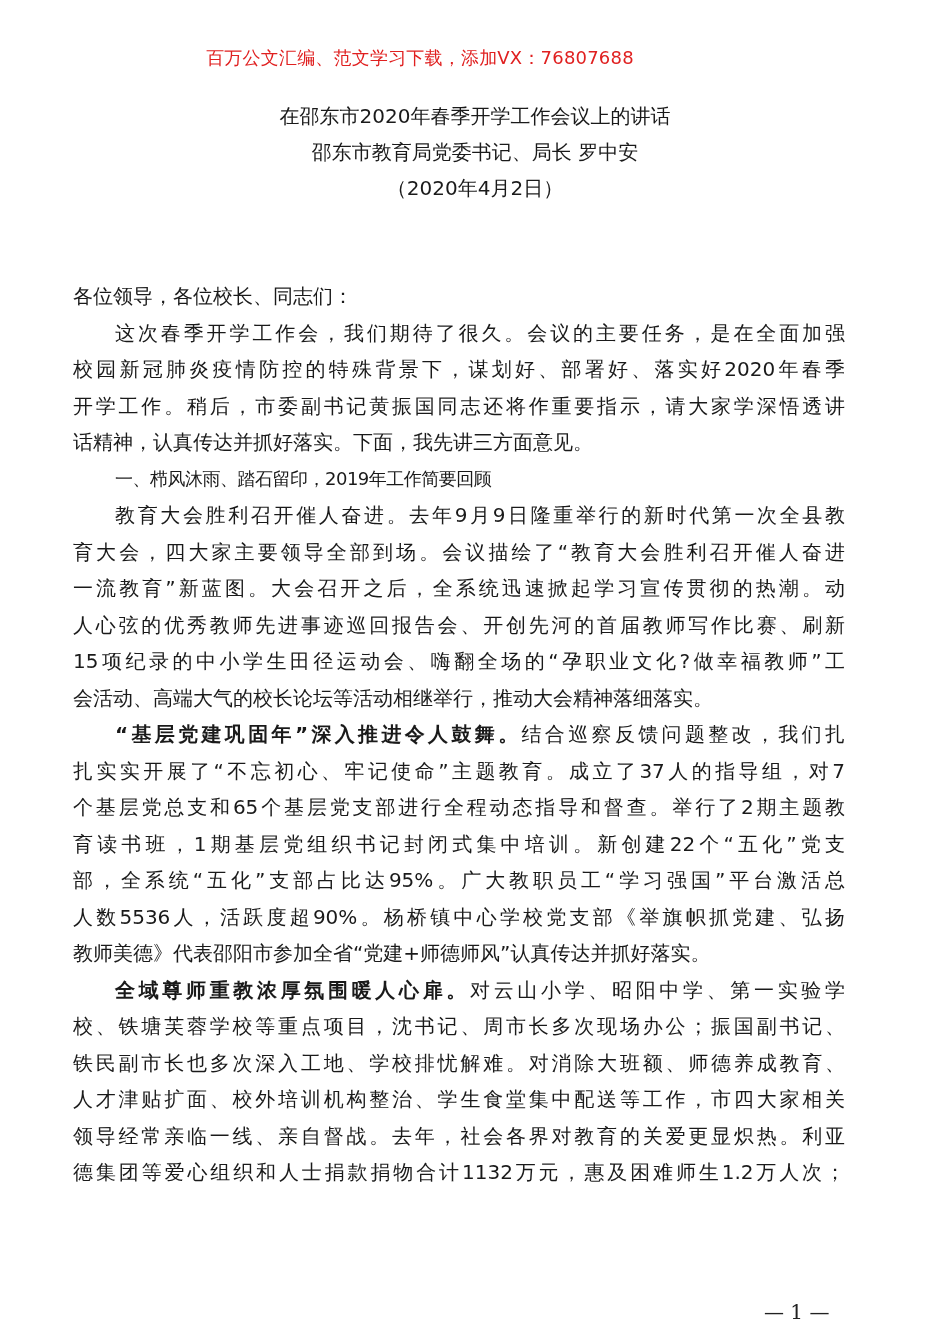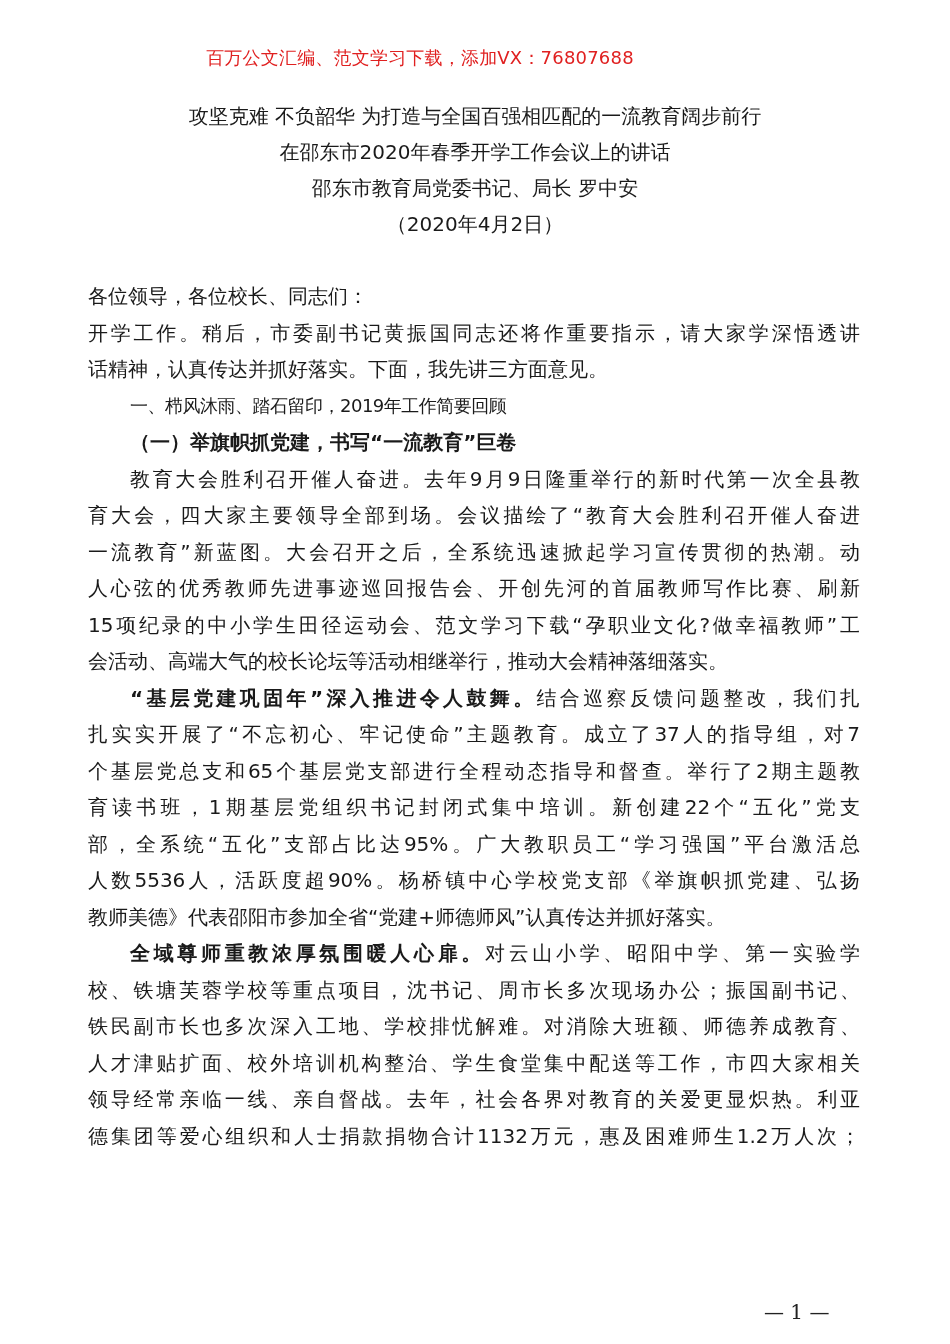--- a/index.html
+++ b/index.html
@@ -10,63 +10,63 @@
   .watermark {
     position: absolute; top: 46px; left: 0; width: 840px; text-align: center;
     font-size: 18px; color: #e02020; letter-spacing: 0.2px;
   }
   .title-block {
     position: absolute; top: 98px; left: 0; width: 950px; text-align: center;
     font-size: 20px; line-height: 36px;
   }
   .title-block div { white-space: nowrap; }
   .body {
-    position: absolute; top: 278px; left: 88px; width: 772px;
+    position: absolute; top: 278px; left: 73px; width: 772px;
     font-size: 20px; line-height: 36.5px;
   }
   .line { white-space: nowrap; height: 36.5px; overflow: visible; }
   .indent { padding-left: 42px; }
   .section { font-size: 18px; padding-left: 42px; letter-spacing: -0.5px; }
   .sub { font-weight: bold; padding-left: 42px; }
   b { font-weight: bold; }
   .justify { text-align: justify; text-align-last: justify; }
   .page-num {
     position: absolute; top: 1300px; left: 764px; font-family: "DejaVu Serif", serif;
     font-size: 20px; color: #222;
   }
 </style>
 </head>
 <body>
 
 <div class="watermark">百万公文汇编、范文学习下载，添加VX：76807688</div>
 
 <div class="title-block">
-  <div>攻坚克难  不负韶华  为打造与全国百强相匹配的一流教育阔步前行</div>
   <div>在邵东市2020年春季开学工作会议上的讲话</div>
   <div>邵东市教育局党委书记、局长 罗中安</div>
   <div>（2020年4月2日）</div>
 </div>
 
 <div class="body">
   <div class="line">各位领导，各位校长、同志们：</div>
 
   <div>
+    <div class="line indent justify">这次春季开学工作会，我们期待了很久。会议的主要任务，是在全面加强</div>
+    <div class="line justify">校园新冠肺炎疫情防控的特殊背景下，谋划好、部署好、落实好2020年春季</div>
     <div class="line justify">开学工作。稍后，市委副书记黄振国同志还将作重要指示，请大家学深悟透讲</div>
     <div class="line">话精神，认真传达并抓好落实。下面，我先讲三方面意见。</div>
   </div>
 
   <div class="line section">一、栉风沐雨、踏石留印，2019年工作简要回顾</div>
-  <div class="line sub">（一）举旗帜抓党建，书写“一流教育”巨卷</div>
 
   <div>
     <div class="line indent justify">教育大会胜利召开催人奋进。去年9月9日隆重举行的新时代第一次全县教</div>
     <div class="line justify">育大会，四大家主要领导全部到场。会议描绘了“教育大会胜利召开催人奋进</div>
     <div class="line justify">一流教育”新蓝图。大会召开之后，全系统迅速掀起学习宣传贯彻的热潮。动</div>
     <div class="line justify">人心弦的优秀教师先进事迹巡回报告会、开创先河的首届教师写作比赛、刷新</div>
-    <div class="line justify">15项纪录的中小学生田径运动会、范文学习下载“孕职业文化?做幸福教师”工</div>
+    <div class="line justify">15项纪录的中小学生田径运动会、嗨翻全场的“孕职业文化?做幸福教师”工</div>
     <div class="line">会活动、高端大气的校长论坛等活动相继举行，推动大会精神落细落实。</div>
   </div>
 
   <div>
     <div class="line indent justify"><b>“基层党建巩固年”深入推进令人鼓舞。</b><span>结合巡察反馈问题整改，我们扎</span></div>
     <div class="line justify">扎实实开展了“不忘初心、牢记使命”主题教育。成立了37人的指导组，对7</div>
     <div class="line justify">个基层党总支和65个基层党支部进行全程动态指导和督查。举行了2期主题教</div>
     <div class="line justify">育读书班，1期基层党组织书记封闭式集中培训。新创建22个“五化”党支</div>
     <div class="line justify">部，全系统“五化”支部占比达95%。广大教职员工“学习强国”平台激活总</div>
     <div class="line justify">人数5536人，活跃度超90%。杨桥镇中心学校党支部《举旗帜抓党建、弘扬</div>

